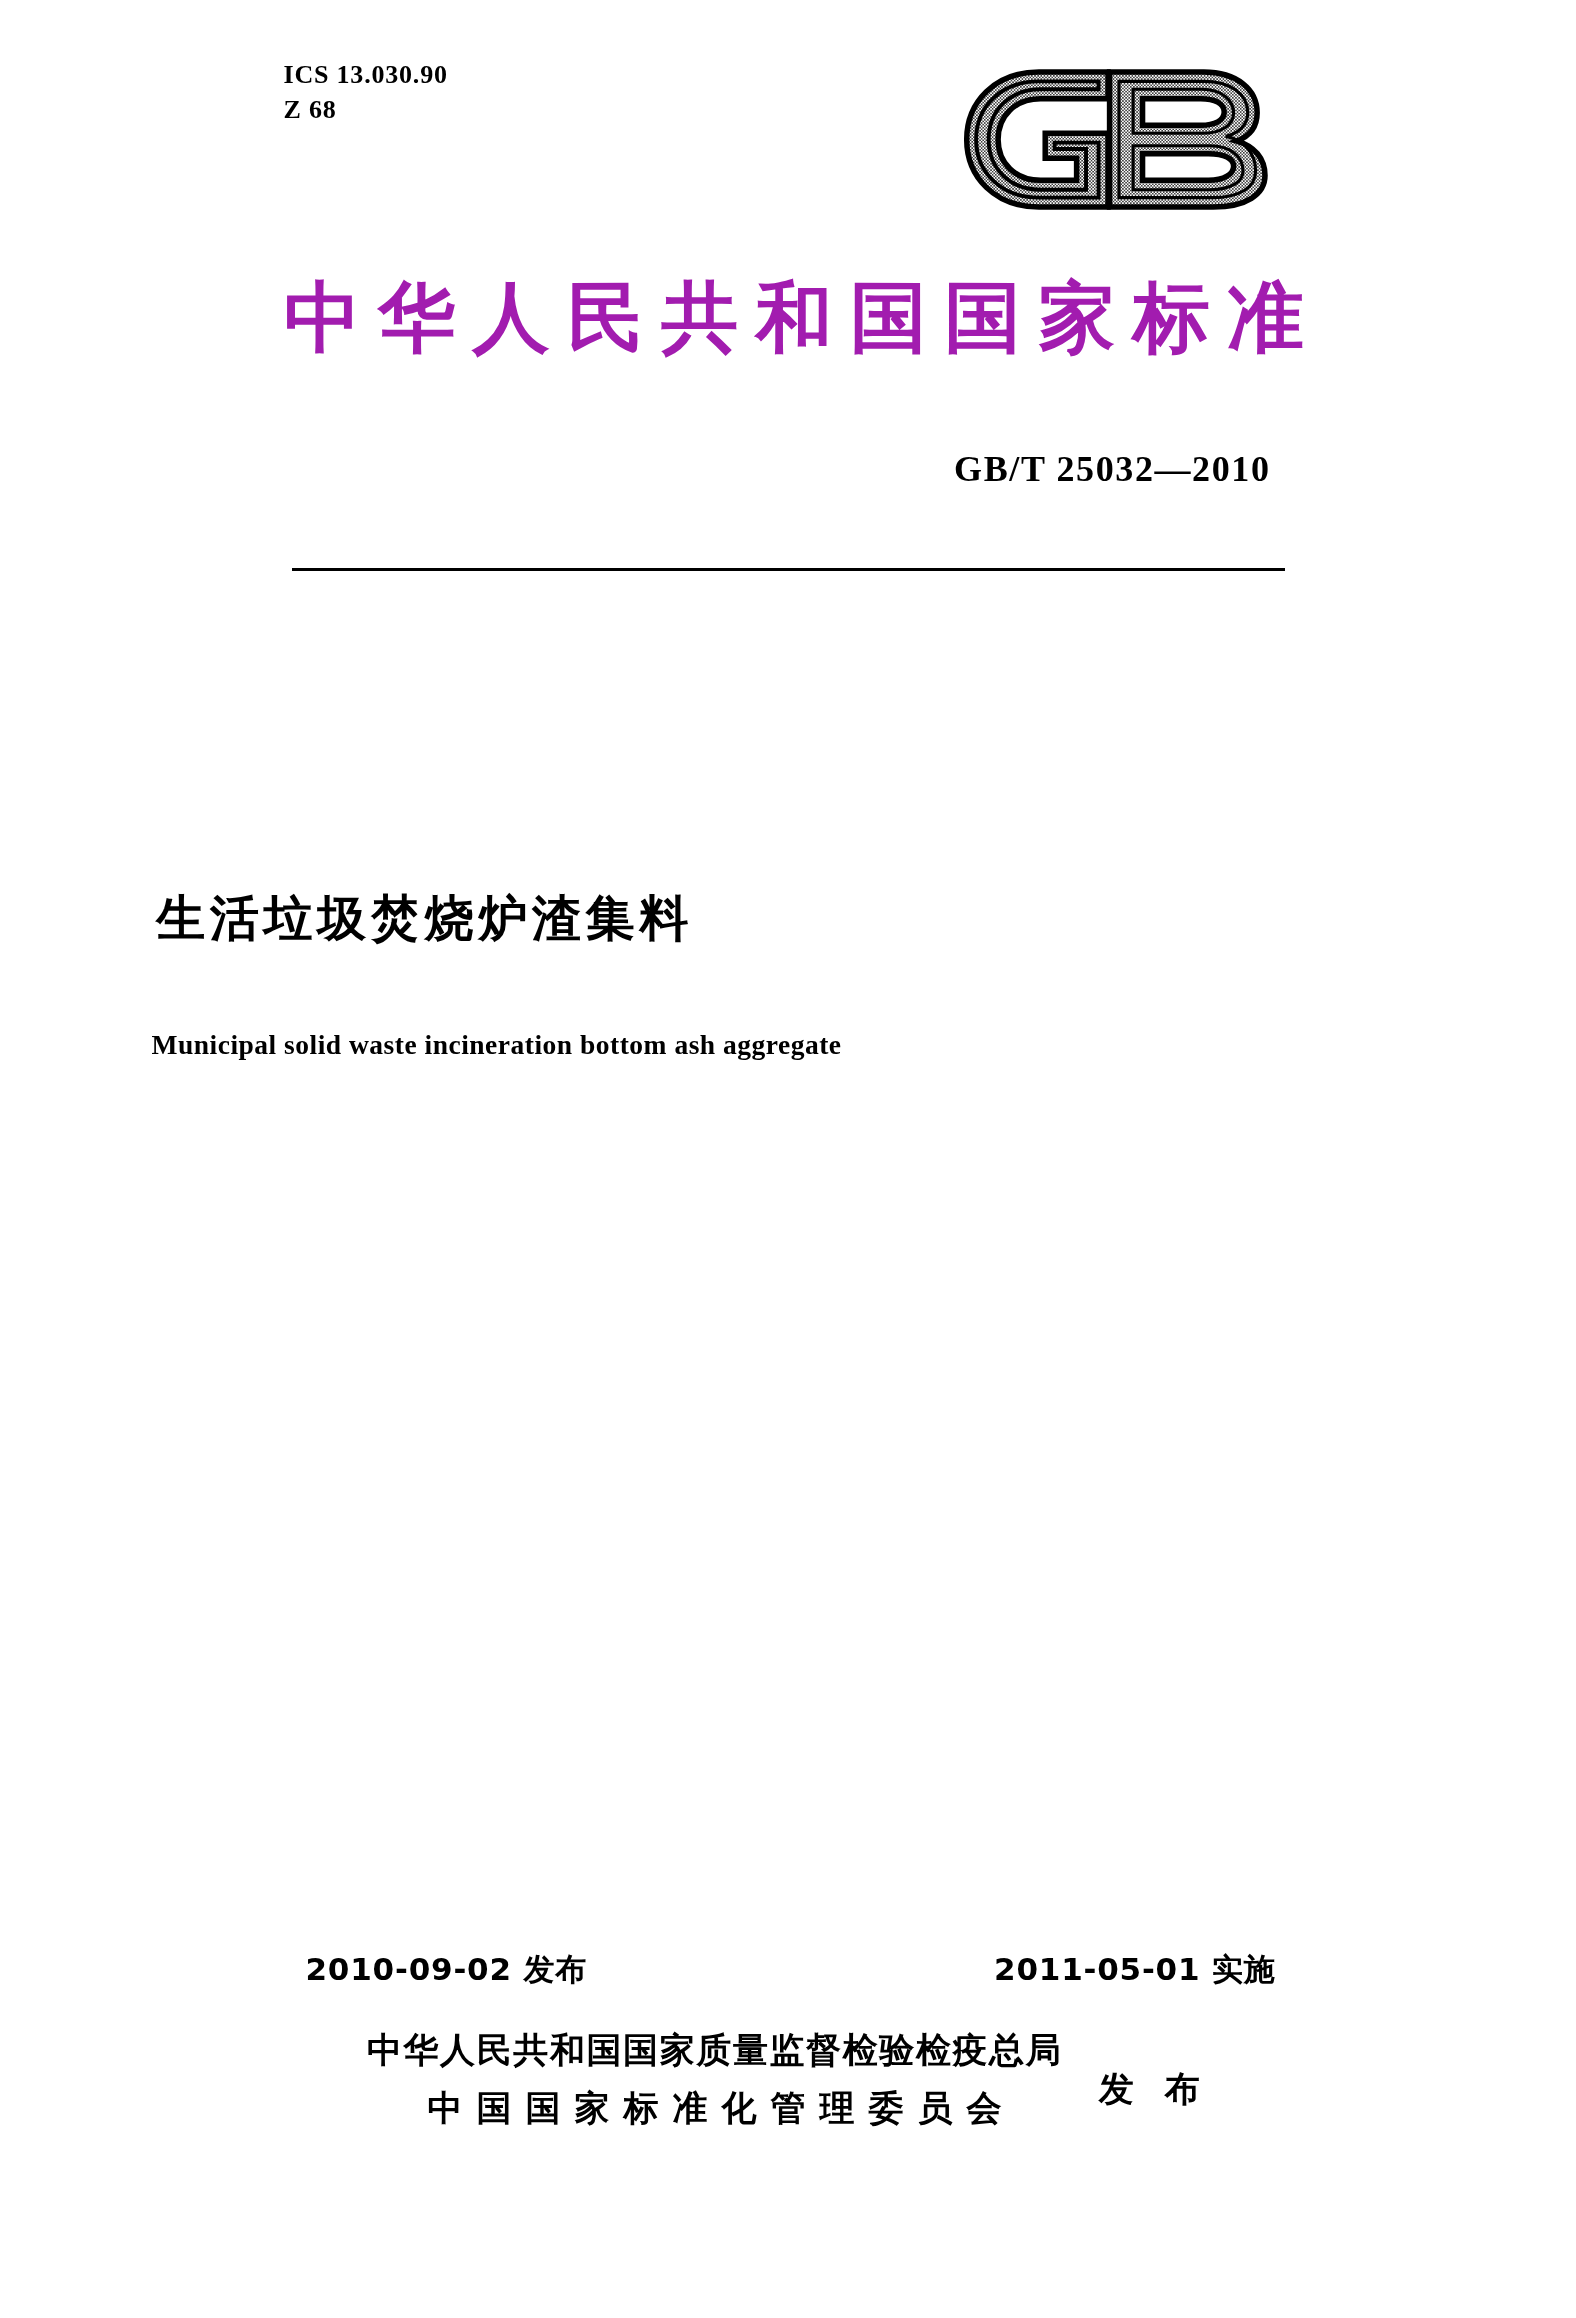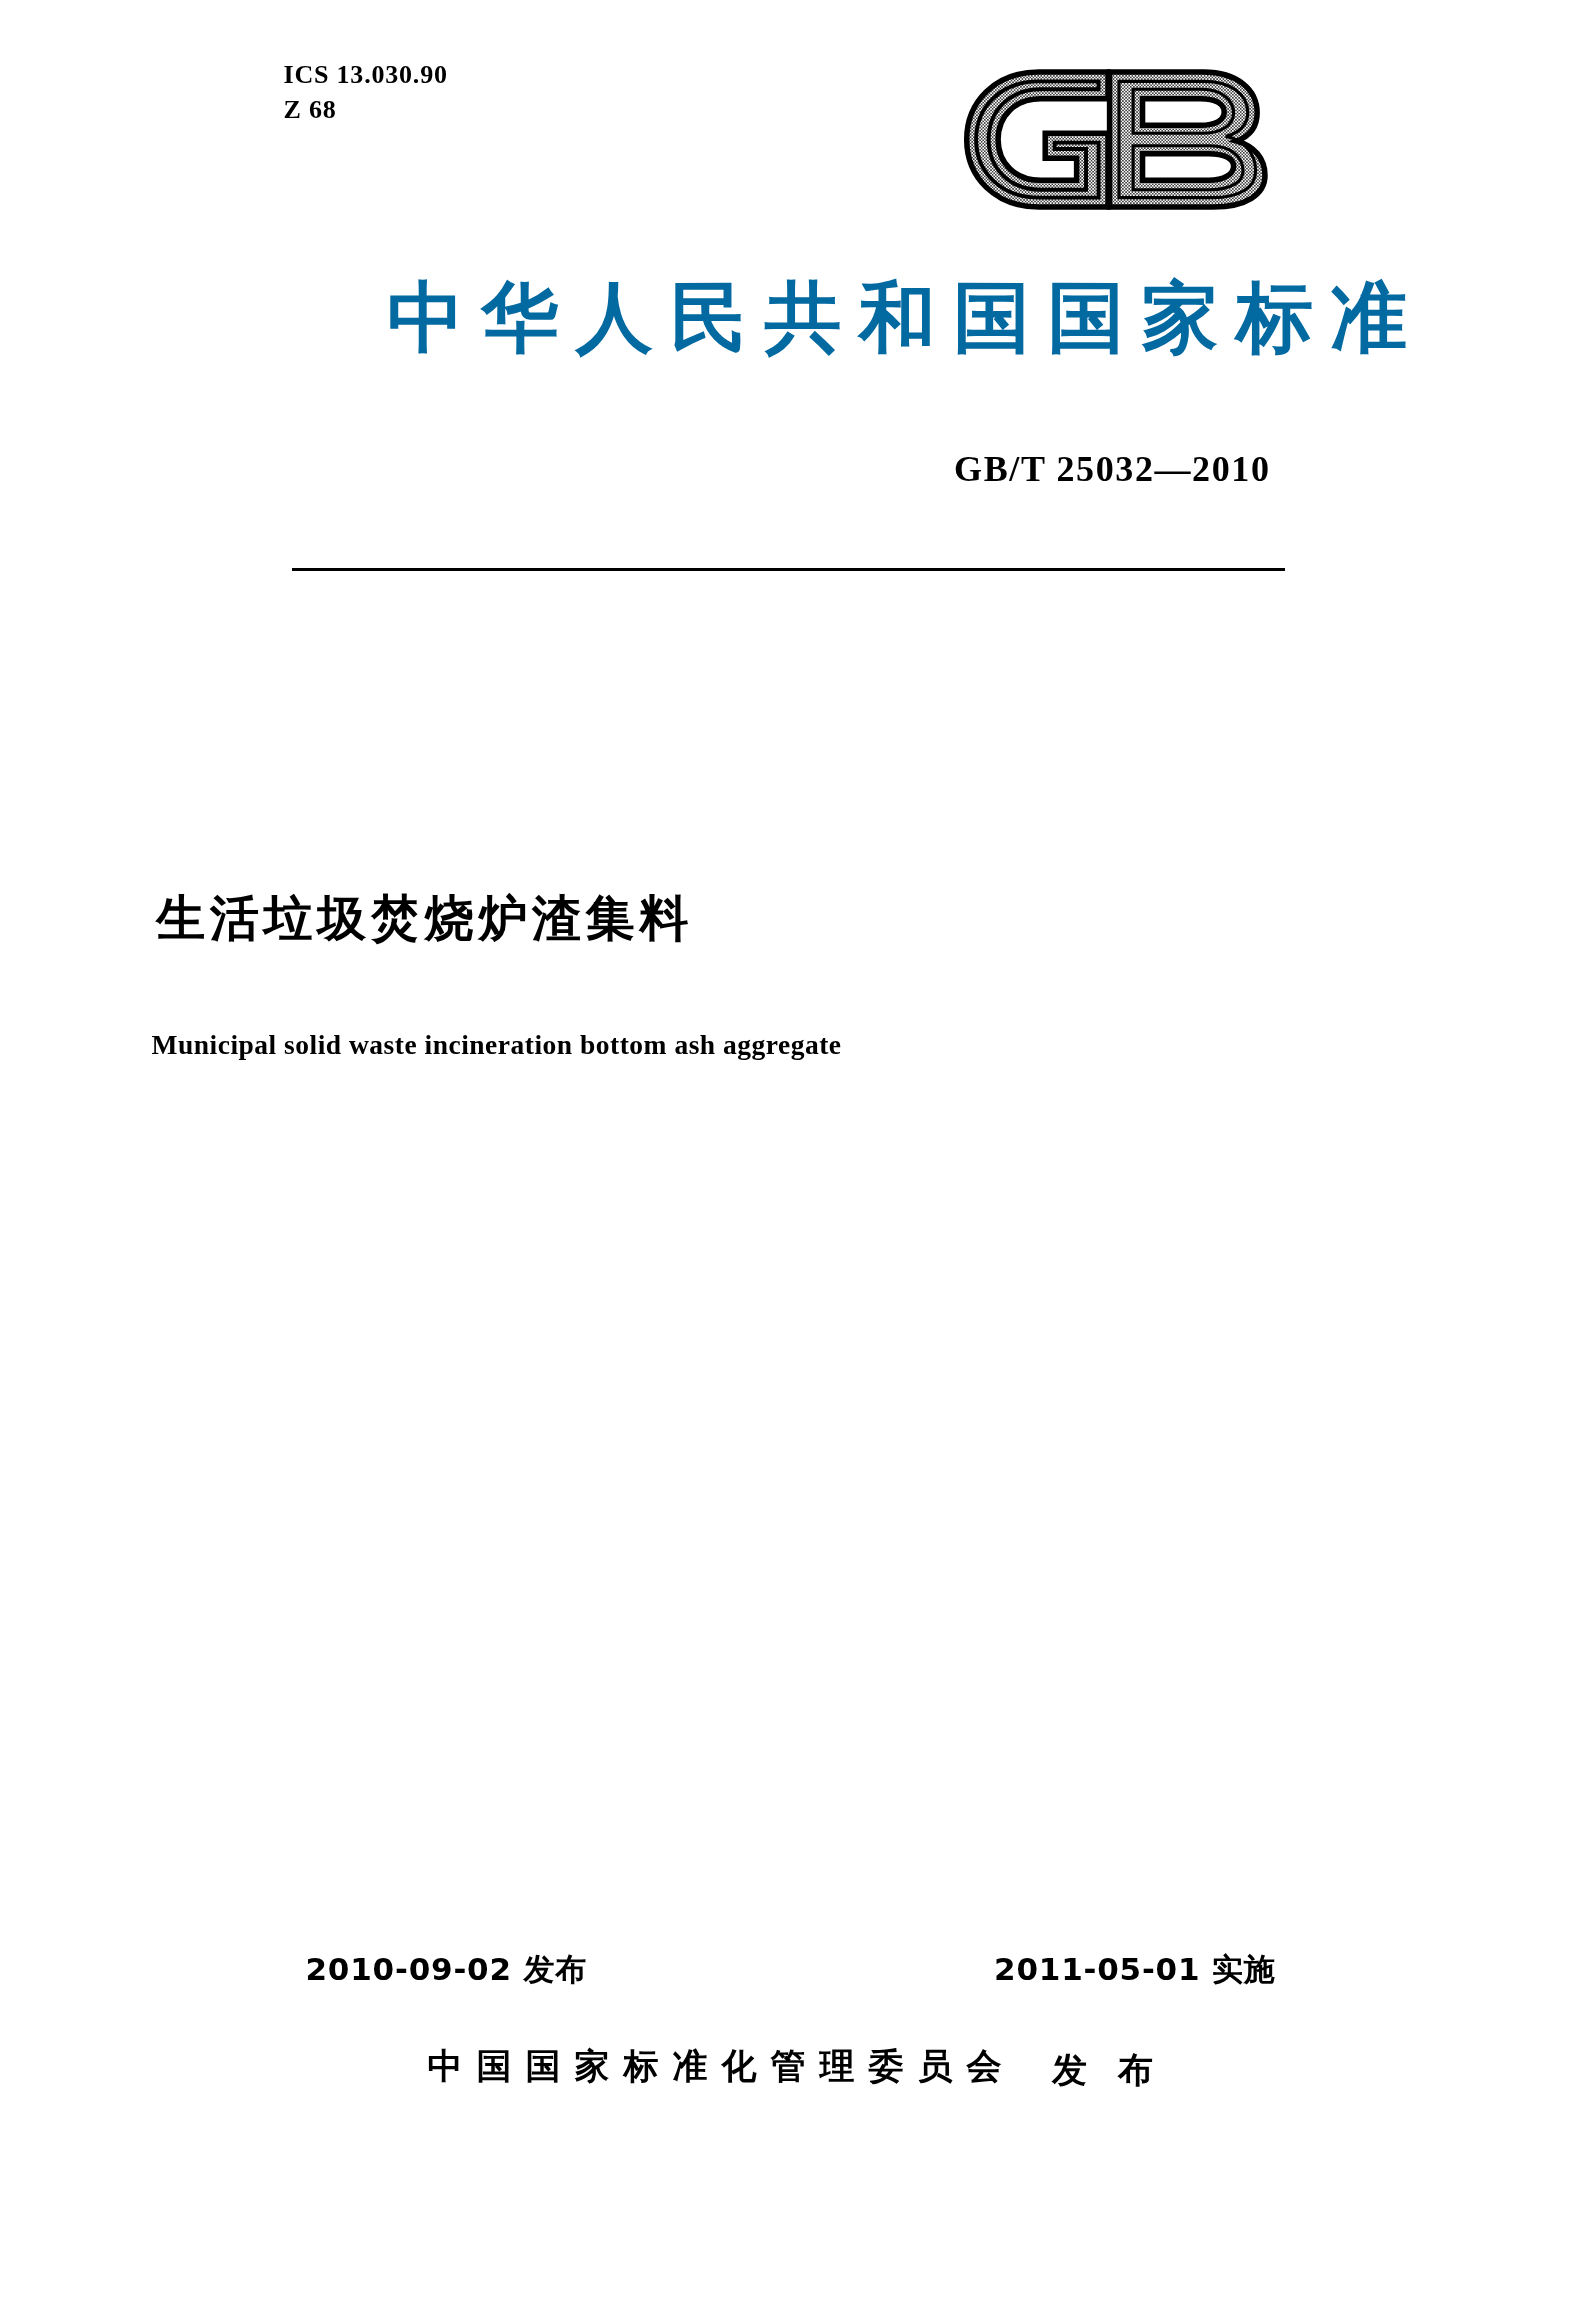--- a/index.html
+++ b/index.html
@@ -44,27 +44,27 @@
     height: 157px;
   }
   .gb-logo svg { display: block; width: 100%; height: 100%; }
 
   
   .national-standard {
     position: absolute;
     left: 0;
     right: 0;
     top: 267px;
-    text-align: right;
+    text-align: center;
     font-family: "DejaVu Sans", "Liberation Sans", sans-serif;
     font-weight: bold;
     font-size: 77px;
     letter-spacing: 17.3px;
     text-indent: 17.3px;
-    color: #0369a1;
+    color: #a21caf;
     padding-left: 12px;
   }
 
   
   .std-number {
     position: absolute;
     right: 154px;
     top: 448px;
     font-family: "Liberation Serif", "DejaVu Serif", serif;
     font-weight: bold;
@@ -242,19 +242,20 @@
   <div class="rule"></div>
 
   <div class="title-cn">生活垃圾焚烧炉渣集料</div>
   <div class="title-en">Municipal solid waste incineration bottom ash aggregate</div>
 
   <div class="date-issue">2010-09-02 发布</div>
   <div class="date-impl">2011-05-01 实施</div>
 
   <div class="issuer-wrap">
     <div class="issuer-lines">
+      <div class="issuer-line1">中华人民共和国国家质量监督检验检疫总局</div>
       <div class="issuer-line2">中国国家标准化管理委员会</div>
     </div>
     <div class="issuer-verb">发 布</div>
   </div>
 
 </div>
 
 
 </body></html>

